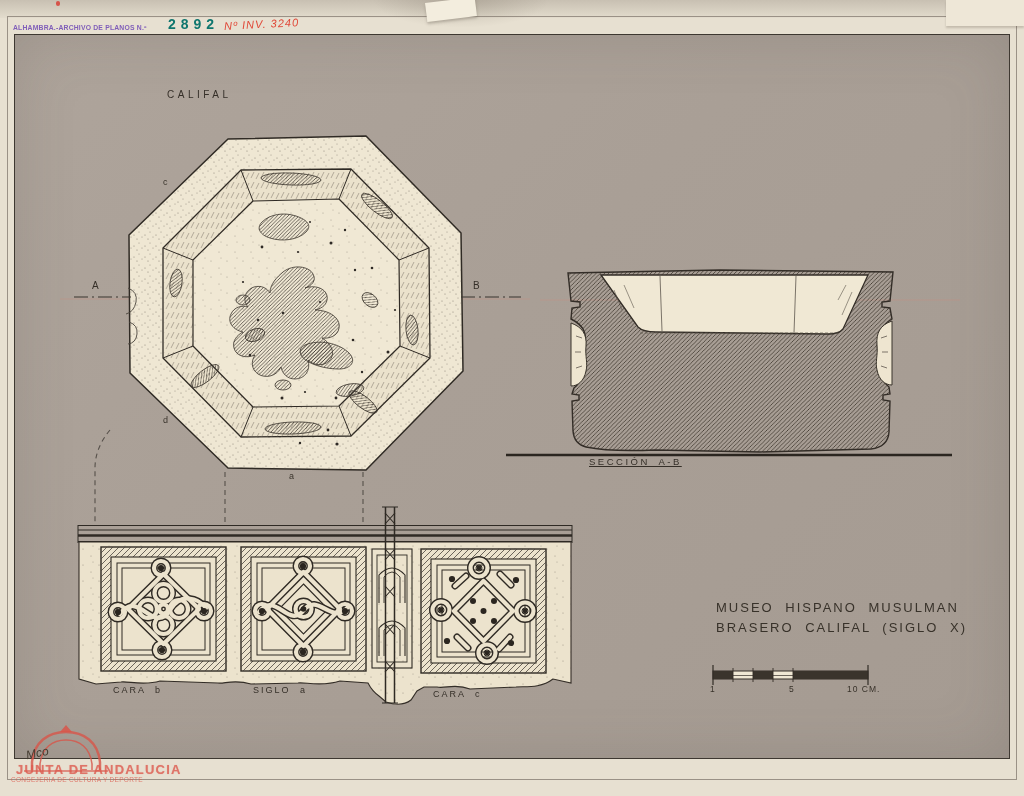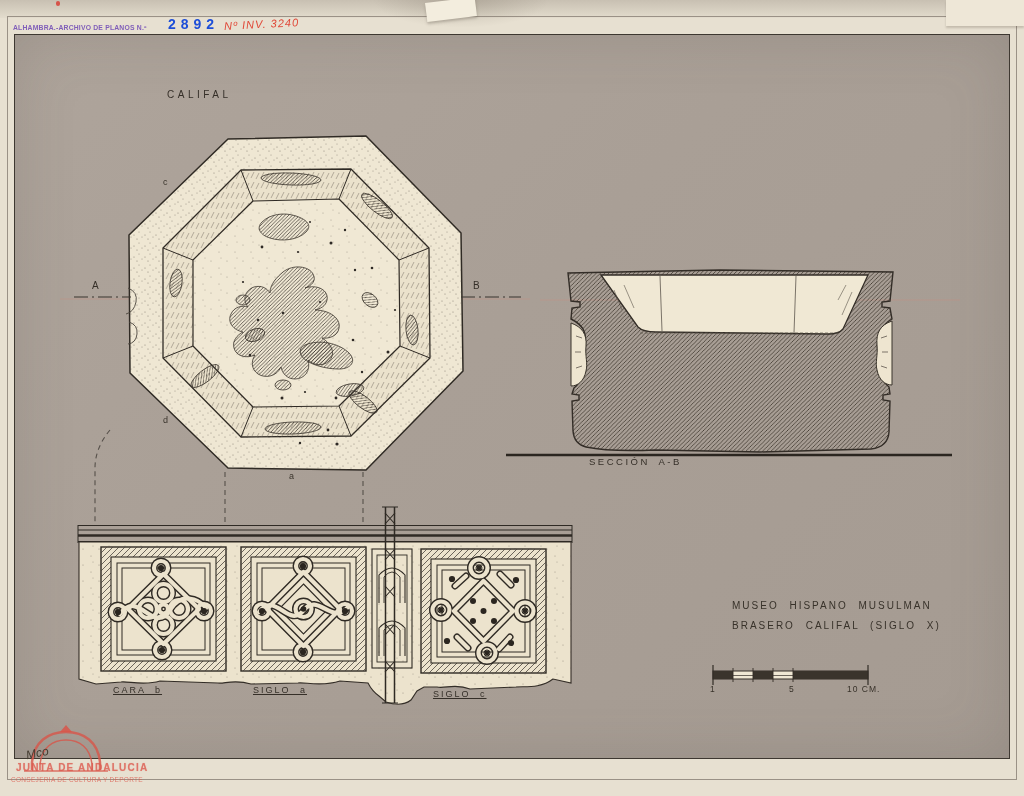--- a/index.html
+++ b/index.html
@@ -23,38 +23,38 @@
   
   .sheet{left:14px;top:34px;width:994px;height:723px;
     background:linear-gradient(135deg,#aea49b 0%,#a99f96 45%,#a59b92 100%);
     border:1.5px solid #3e3831;box-shadow:inset 0 0 60px rgba(80,72,64,.18);}
   .scanline{background:#c98b80;opacity:.22;}
 
   
   .draw-label{color:#352f28;font-size:10px;letter-spacing:3.5px;}
   .small-letter{color:#3b352d;font-size:9px;letter-spacing:0;}
   .marker{color:#352f28;font-size:10px;letter-spacing:1px;}
-  .cara{color:#352f28;font-size:9px;letter-spacing:2px;word-spacing:5px;text-decoration:underline;}
-  .caption-line{color:#38322a;font-size:10px;letter-spacing:2px;word-spacing:6px;white-space:nowrap;margin-left:16px;}
+  .cara{color:#352f28;font-size:9px;letter-spacing:2px;word-spacing:5px;}
+  .caption-line{color:#38322a;font-size:13px;letter-spacing:2px;word-spacing:6px;white-space:nowrap;}
   .scale-num{color:#38322a;font-size:8.5px;letter-spacing:1px;white-space:nowrap;}
-  .section-label{color:#352f28;font-size:9.5px;letter-spacing:2.5px;word-spacing:4px;white-space:nowrap;}
+  .section-label{color:#352f28;font-size:9.5px;letter-spacing:2.5px;word-spacing:4px;white-space:nowrap;text-decoration:underline;}
 
   
   .stamp-label{left:13px;top:24px;color:#7a57b8;font-size:6.8px;font-weight:bold;
     letter-spacing:.2px;opacity:.95;}
-  .stamp-number{left:168px;top:16px;color:#1d4ed8;font-size:14px;font-weight:bold;
+  .stamp-number{left:168px;top:16px;color:#0f766e;font-size:14px;font-weight:bold;
     letter-spacing:5px;}
   .stamp-inv{left:224px;top:18px;color:#e04a3a;font-size:11px;font-style:italic;
     transform:rotate(-3deg);letter-spacing:1px;}
 
   
   .logo-box{left:8px;top:720px;width:160px;height:76px;}
   .logo-handwriting{left:18px;top:26px;color:#453c31;font-size:12px;font-style:italic;
     transform:rotate(-12deg);}
-  .logo-org{left:8px;top:42px;color:#dd5a4e;font-size:10px;font-weight:bold;
+  .logo-org{left:8px;top:42px;color:#dd5a4e;font-size:13px;font-weight:bold;
     letter-spacing:1.2px;opacity:.8;text-shadow:0 0 1px rgba(221,90,78,.6);white-space:nowrap;}
   .logo-dept{left:3px;top:56px;color:#dd5a4e;font-size:6.5px;letter-spacing:.3px;
     opacity:.75;white-space:nowrap;}
 </style>
 </head>
 <body>
 
 <div class="abs top-smudge"></div>
 <div class="abs mat-line"></div>
 <div class="abs tape-smudge"></div>
@@ -354,21 +354,21 @@
 <div class="abs marker" style="left:92px;top:280px">A</div>
 <div class="abs marker" style="left:473px;top:280px">B</div>
 <div class="abs small-letter" style="left:163px;top:177px">c</div>
 <div class="abs small-letter" style="left:163px;top:415px">d</div>
 <div class="abs small-letter" style="left:289px;top:471px">a</div>
 
 <div class="abs section-label" style="left:589px;top:456px">SECCIÓN A-B</div>
 
 <div class="abs cara" style="left:113px;top:685px">CARA b</div>
 <div class="abs cara" style="left:253px;top:685px">SIGLO a</div>
-<div class="abs cara" style="left:433px;top:689px">SIGLO c</div>
+<div class="abs cara" style="left:433px;top:689px">CARA c</div>
 
 <div class="abs caption-line" style="left:716px;top:600px">MUSEO HISPANO MUSULMAN</div>
 <div class="abs caption-line" style="left:716px;top:620px">BRASERO CALIFAL (SIGLO X)</div>
 
 <div class="abs scale-num" style="left:710px;top:684px">1</div>
 <div class="abs scale-num" style="left:789px;top:684px">5</div>
 <div class="abs scale-num" style="left:847px;top:684px">10 CM.</div>
 
 <div class="abs logo-box">
   <svg width="100" height="52" style="position:absolute;left:10px;top:4px" viewBox="0 0 100 52" xmlns="http://www.w3.org/2000/svg">

